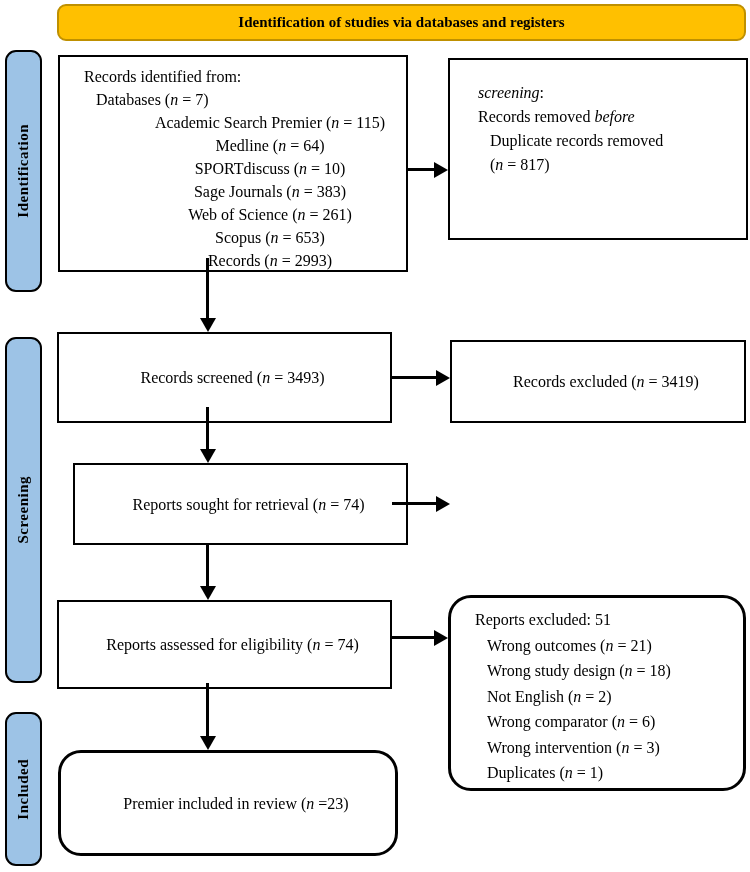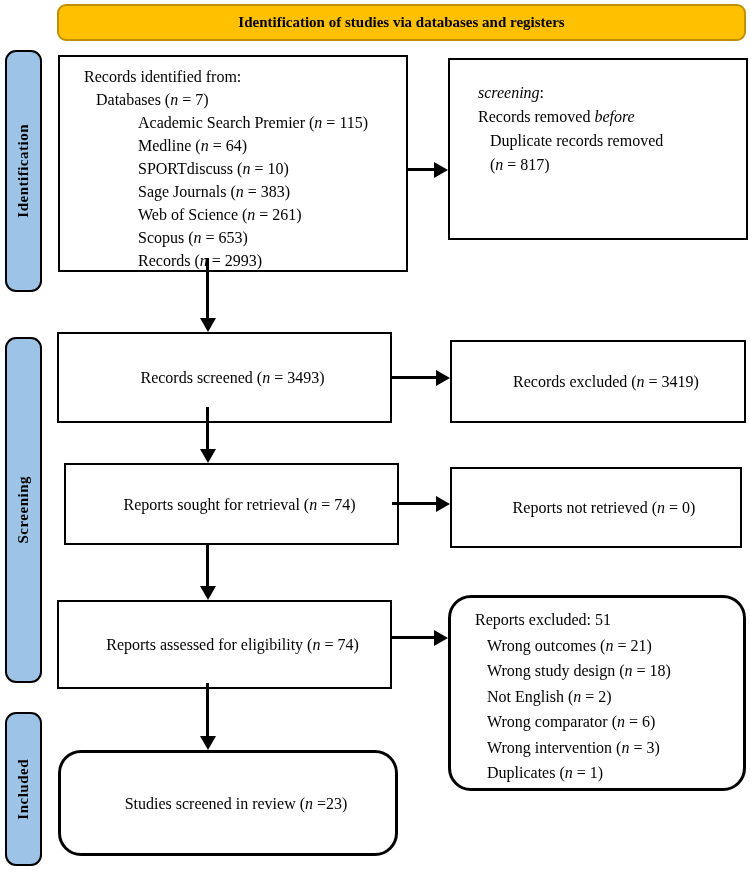--- a/index.html
+++ b/index.html
@@ -33,21 +33,21 @@
     font-size:16px;line-height:23px;
   }
   .box.thick{border-width:3px;border-radius:23px;}
   .box.center{display:flex;flex-direction:column;align-items:center;justify-content:center;text-align:center;}
   .box.pad1{padding:8px 4px 0 8px;}
   .box.pad-removed{padding:21px 8px 0 12px;line-height:24px;}
   .box.pad-exc{padding:9px 4px 0 8px;line-height:25.5px;}
   .ln{white-space:nowrap;}
   .ind0{margin-left:16px;}
   .ind1{margin-left:28px;}
-  .ind2{margin-left:70px;}
+  .ind2{margin-left:70px;text-align:center;}
   i{font-style:italic;}
   
   .vline{position:absolute;width:3px;background:#000;}
   .vhead{position:absolute;width:0;height:0;border-left:8px solid transparent;border-right:8px solid transparent;border-top:14px solid #000;}
   .hline{position:absolute;height:3px;background:#000;}
   .hhead{position:absolute;width:0;height:0;border-top:8px solid transparent;border-bottom:8px solid transparent;border-left:14px solid #000;}
 </style>
 </head>
 <body>
 
@@ -85,42 +85,39 @@
       <div class="ln ind1"><span>(</span><i>n</i><span> = 817)</span></div>
     </div>
 
   <div class="box center" style="left:57px;top:332px;width:335px;height:91px;">
       <div class="ln ind0"><span>Records screened (</span><i>n</i><span> = 3493)</span></div>
     </div>
   <div class="box center" style="left:450px;top:340px;width:296px;height:83px;">
       <div class="ln ind0"><span>Records excluded (</span><i>n</i><span> = 3419)</span></div>
     </div>
 
-  <div class="box center" style="left:64px;top:463px;width:335px;height:82px;">
+  <div class="box center" style="left:73px;top:463px;width:335px;height:82px;">
       <div class="ln ind0"><span>Reports sought for retrieval (</span><i>n</i><span> = 74)</span></div>
-    </div>
-  <div class="box center" style="left:450px;top:467px;width:292px;height:81px;">
-      <div class="ln ind0"><span>Reports not retrieved (</span><i>n</i><span> = 0)</span></div>
     </div>
 
   <div class="box center" style="left:57px;top:600px;width:335px;height:89px;">
       <div class="ln ind0"><span>Reports assessed for eligibility (</span><i>n</i><span> = 74)</span></div>
     </div>
   <div class="box thick pad-exc" style="left:448px;top:595px;width:298px;height:196px;">
       <div class="ln ind0"><span>Reports excluded: 51</span></div>
       <div class="ln ind1"><span>Wrong outcomes (</span><i>n</i><span> = 21)</span></div>
       <div class="ln ind1"><span>Wrong study design (</span><i>n</i><span> = 18)</span></div>
       <div class="ln ind1"><span>Not English (</span><i>n</i><span> = 2)</span></div>
       <div class="ln ind1"><span>Wrong comparator (</span><i>n</i><span> = 6)</span></div>
       <div class="ln ind1"><span>Wrong intervention (</span><i>n</i><span> = 3)</span></div>
       <div class="ln ind1"><span>Duplicates (</span><i>n</i><span> = 1)</span></div>
     </div>
 
   <div class="box thick center" style="left:58px;top:750px;width:340px;height:106px;">
-      <div class="ln ind0"><span>Studies screened in review (</span><i>n</i><span> =23)</span></div>
+      <div class="ln ind0"><span>Premier included in review (</span><i>n</i><span> =23)</span></div>
     </div>
 
   <div>
     <div class="vline" style="left:206px;top:258px;height:62px;"></div>
     <div class="vhead" style="left:200px;top:318px;"></div>
   </div>
   <div>
     <div class="vline" style="left:206px;top:407px;height:45px;"></div>
     <div class="vhead" style="left:200px;top:449px;"></div>
   </div>

